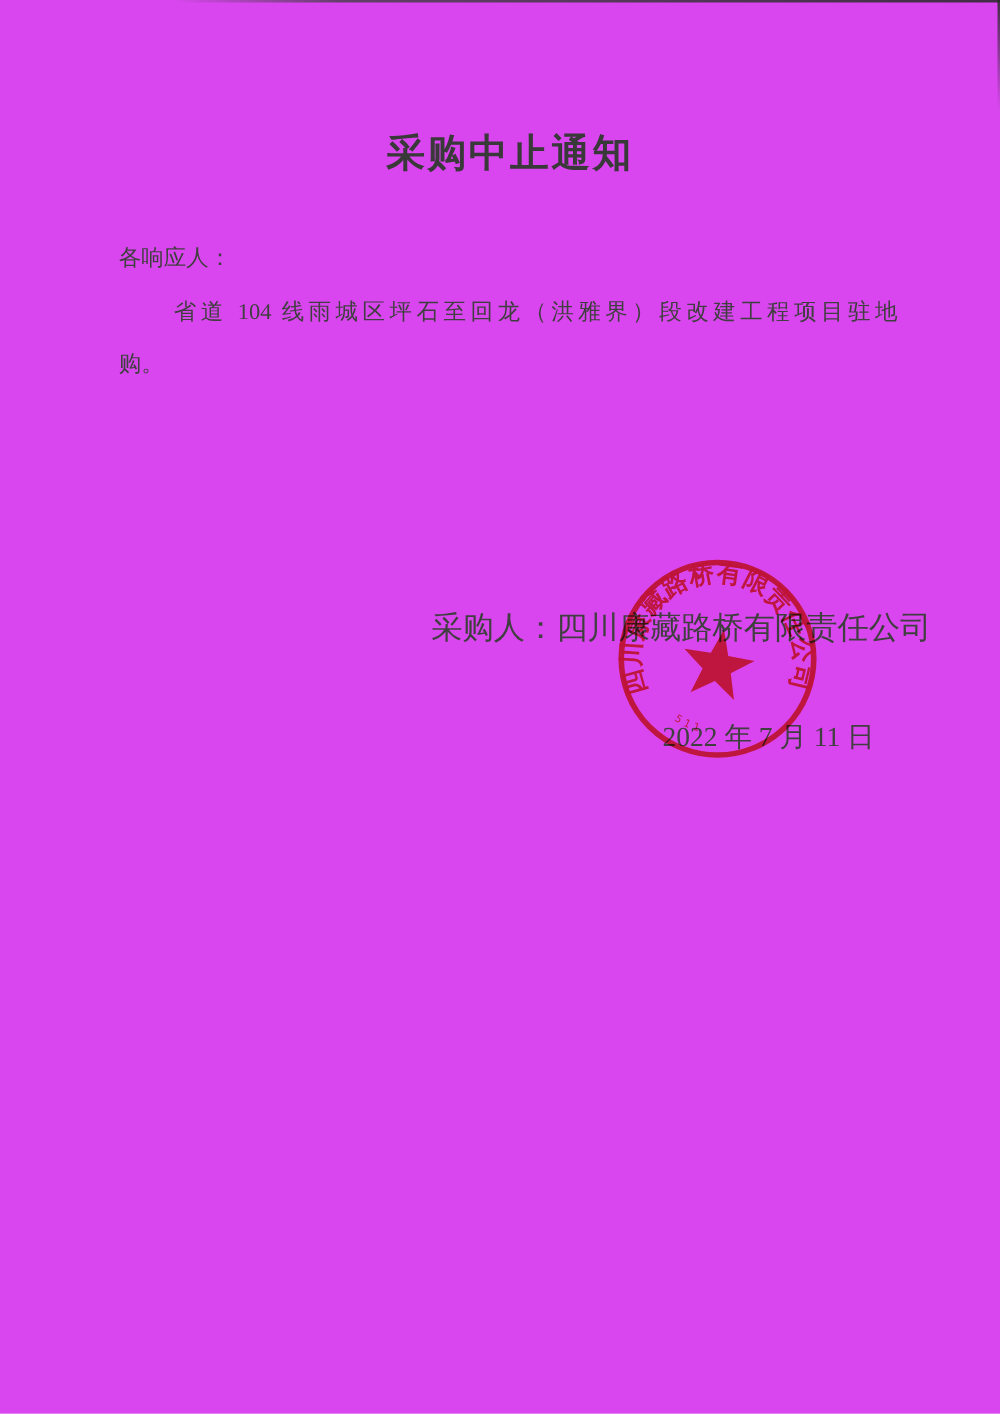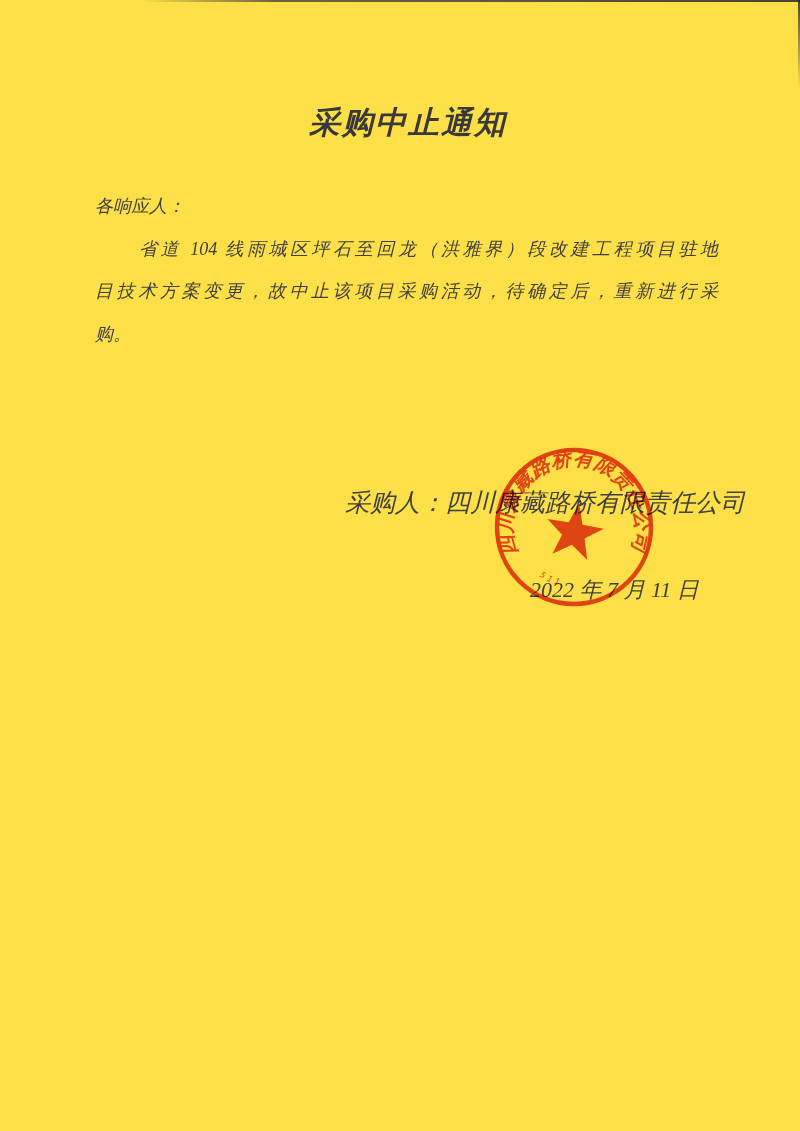--- a/index.html
+++ b/index.html
@@ -4,23 +4,22 @@
 <style>
   html, body { margin: 0; padding: 0; }
   body {
     width: 800px; height: 1131px;
     font-family: "Liberation Serif", "DejaVu Serif", serif;
     overflow: hidden;
   }
   .paper {
     position: relative;
     width: 800px; height: 1131px;
-    background: #fde047;
+    background: #d946ef;
     color: #3d3c3c;
-    font-style: italic;
   }
   
   .scan-edge-top {
     position: absolute; top: 0; left: 140px; right: 0; height: 2px;
     background: linear-gradient(to right, rgba(60,60,60,0), rgba(60,60,60,.75) 20%, rgba(40,40,40,.85));
   }
   .scan-edge-right {
     position: absolute; top: 0; right: 0; width: 2px; height: 88px;
     background: linear-gradient(to bottom, rgba(40,40,40,.85), rgba(60,60,60,0));
   }
@@ -84,21 +83,20 @@
 <div class="paper">
 
   <div class="scan-edge-top"></div>
   <div class="scan-edge-right"></div>
 
   <div class="doc-title">采购中止通知</div>
 
   <div class="content">
     <div class="salutation">各响应人：</div>
     <div class="line-just line-first">省道 104 线雨城区坪石至回龙（洪雅界）段改建工程项目驻地</div>
-    <div class="line-just">目技术方案变更，故中止该项目采购活动，待确定后，重新进行采</div>
     <div class="line-last">购。</div>
   </div>
 
   <div class="purchaser-line"><span>采购人：</span><span>四川康藏路桥有限责任公司</span></div>
 
   <div class="date-line">2022 年 7 月 11 日</div>
 
   <div class="seal">
     <svg viewBox="0 0 172 172" xmlns="http://www.w3.org/2000/svg">
       <defs>

